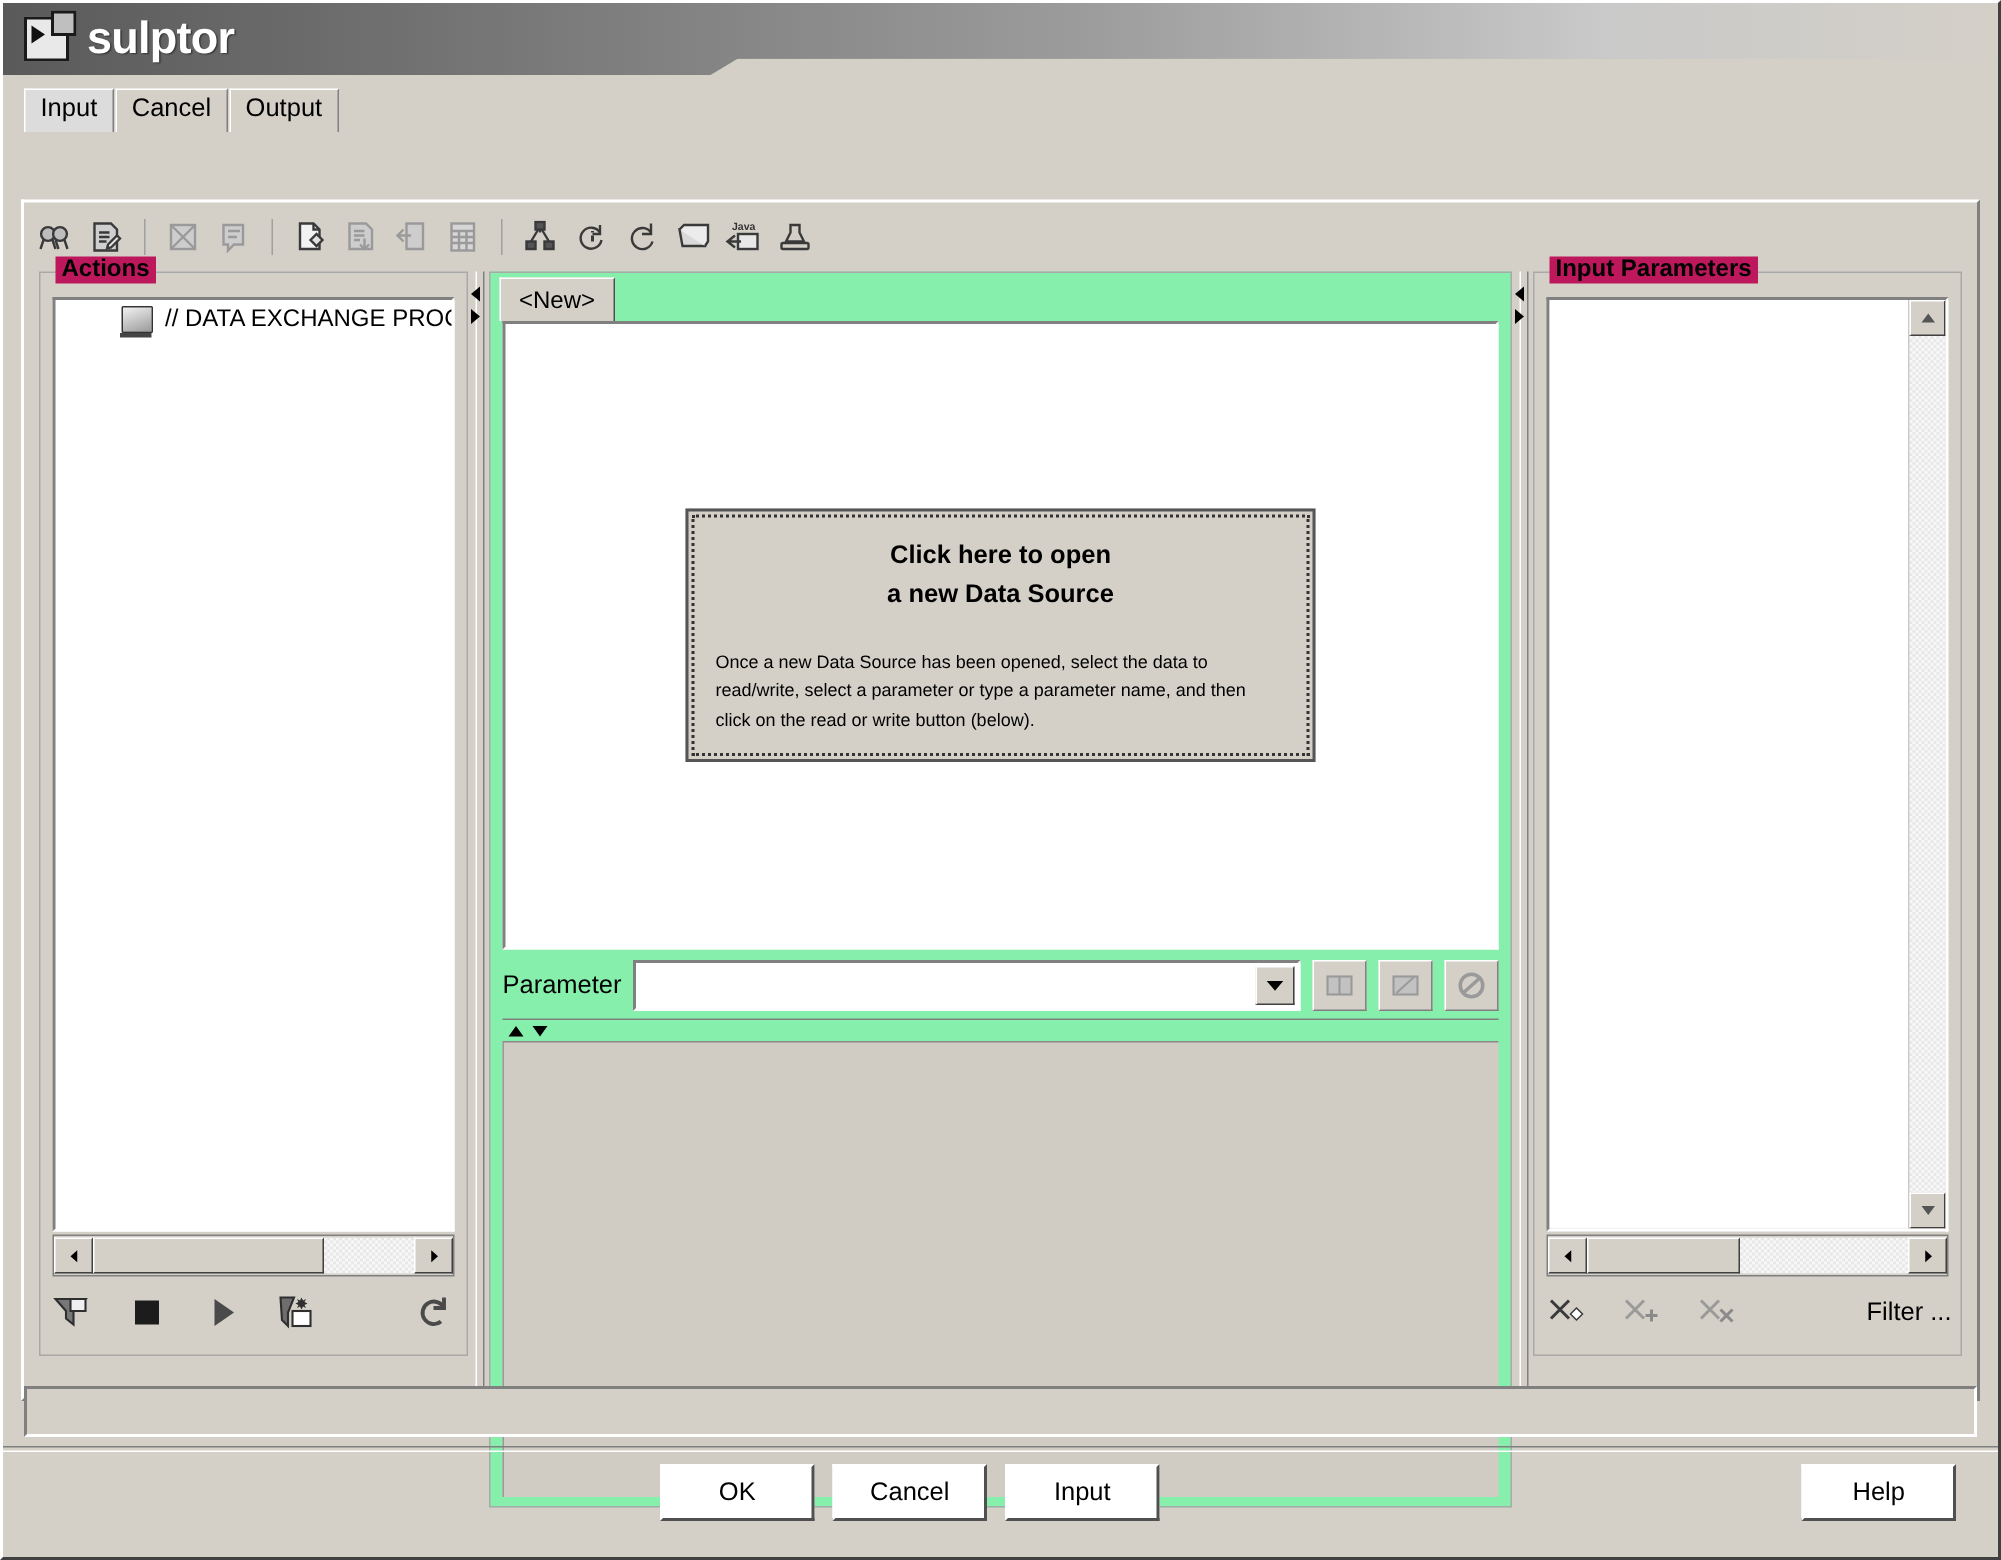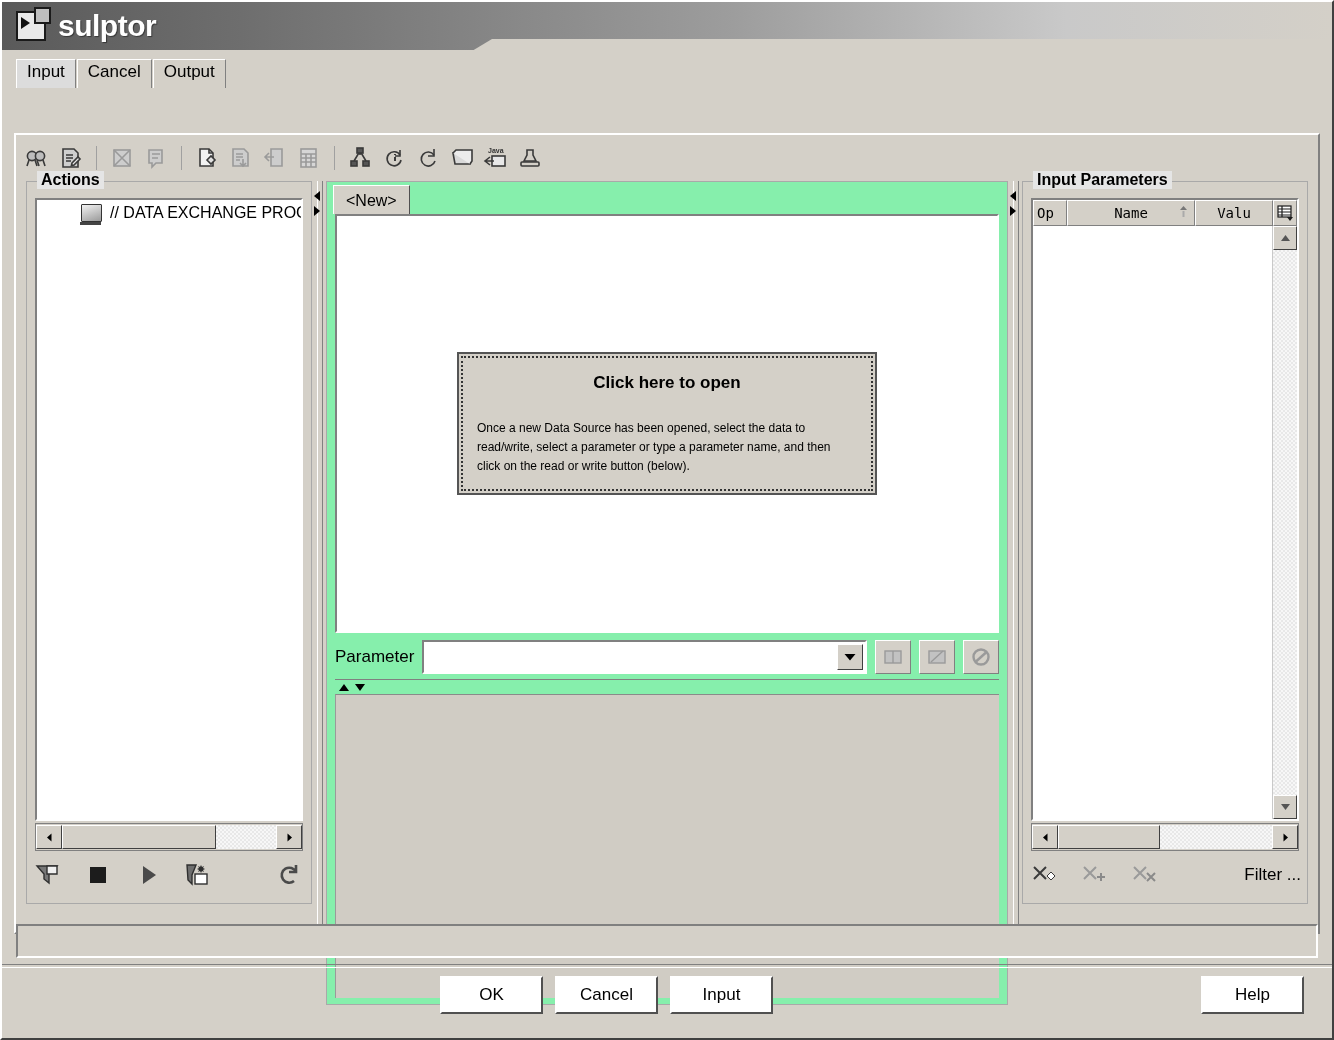--- a/index.html
+++ b/index.html
@@ -56,21 +56,21 @@
   
   .toolbar{display:flex;align-items:center;height:42px;padding:2px 6px;gap:4px;}
   .tbtn{width:30px;height:30px;display:flex;align-items:center;justify-content:center;}
   .tbsep{width:1px;height:24px;background:#a0a0a0;margin:0 6px;}
   svg{display:block;}
   
   .panes{display:flex;height:748px;padding:0 2px;gap:0;}
   .pane-actions{width:286px;flex:0 0 auto;margin-left:8px;}
   .group{border:1px solid #a9a9a9;border-top-color:#a9a9a9;position:relative;height:723px;
          box-sizing:border-box;background:#d4d0c8;}
-  .group-title{position:absolute;top:-11px;left:10px;background:#e5e5e5;padding:0 4px;
+  .group-title{position:absolute;top:-11px;left:10px;background:#be185d;padding:0 4px;
         font-weight:bold;font-size:16px;}
   .listbox{position:absolute;left:8px;right:8px;top:16px;bottom:82px;background:#fff;
         border:2px solid #808080;border-right-color:#fff;border-bottom-color:#fff;overflow:hidden;}
   .tree-item{display:flex;align-items:center;padding:4px 4px 4px 44px;font-size:16px;white-space:nowrap;}
   .tree-icon{width:19px;height:16px;margin-right:8px;flex:0 0 auto;position:relative;
     background:linear-gradient(160deg,#f2f2f2,#9a9a9a);border:1px solid #333;border-radius:1px;}
   .tree-icon:after{content:"";position:absolute;left:-2px;bottom:-4px;width:21px;height:3px;background:#444;}
   
   .hscroll{position:absolute;left:8px;right:8px;bottom:52px;height:26px;background:#d4d0c8;
       border:1px solid #808080;display:flex;align-items:center;}
@@ -385,20 +385,21 @@
       <div class="pane-center">
         <div class="inner-tabs">
           <div class="inner-tab">
             <span>&lt;New&gt;</span>
           </div>
         </div>
         <div class="canvas">
           <div class="ds-box">
             <div class="ds-title">
               <div>Click here to open</div>
+              <div>a new Data Source</div>
             </div>
             <div class="ds-body">Once a new Data Source has been opened, select the data to read/write, select a parameter or type a parameter name, and then click on the read or write button (below).</div>
           </div>
         </div>
 
         <div class="param-row">
           <div class="param-label">Parameter</div>
           <div class="combo">
             <input type="text" value="" style="">
             <div class="combo-arrow">
@@ -445,42 +446,20 @@
         <div class="sp-arrows">
           <div class="sp-tri sp-left"></div>
           <div class="sp-tri sp-right"></div>
         </div>
       </div>
 
       <div class="pane-params">
         <div class="group">
           <div class="group-title">Input Parameters</div>
           <div class="table">
-            <div class="thead">
-              <div class="th op">Op</div>
-              <div class="th name">
-                <span>Name</span>
-                <span class="th-sort">
-                  <svg width="9" height="14" viewBox="0 0 9 14">
-                      <path d="M4.5 1 L8 5 L1 5 Z" fill="#777"></path>
-                      <rect x="3.5" y="6" width="2" height="6" fill="#aaa"></rect>
-                    </svg>
-                </span>
-              </div>
-              <div class="th value">Valu</div>
-              <div class="col-chooser">
-                <svg width="17" height="17" viewBox="0 0 17 17">
-                    <g stroke="#1c1c1c" stroke-width="1.2" fill="#fff">
-                      <rect x="1" y="1" width="13" height="11"></rect>
-                      <path d="M1 4 h13 M1 7 h13 M1 10 h13 M5 1 v11"></path>
-                    </g>
-                    <path d="M10 12 L16 12 L13 16 Z" fill="#1c1c1c"></path>
-                  </svg>
-              </div>
-            </div>
             <div class="tbody">
               <div class="tbody-cells"></div>
               <div class="vscroll">
                 <div class="vs-arrow">
                   <svg width="11" height="8" viewBox="0 0 11 8">
                       <path d="M5.5 1 L10 7 L1 7 Z" fill="#555"></path>
                     </svg>
                 </div>
                 <div class="vs-arrow">
                   <svg width="11" height="8" viewBox="0 0 11 8">

